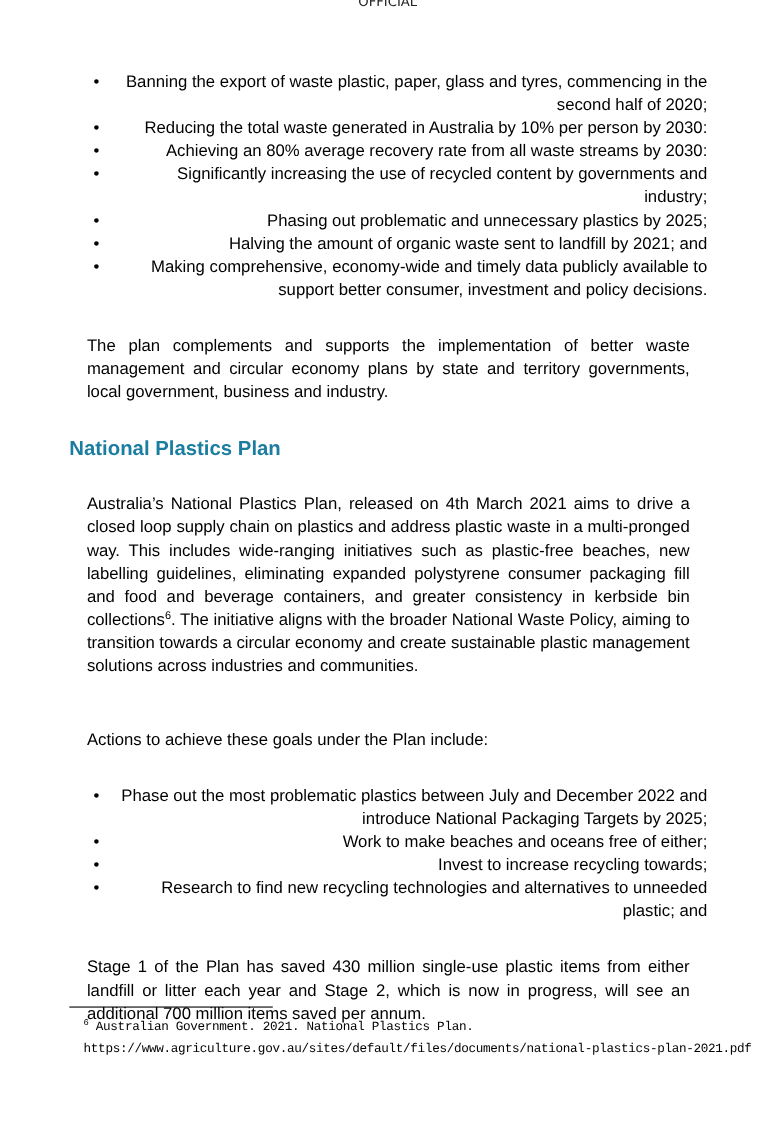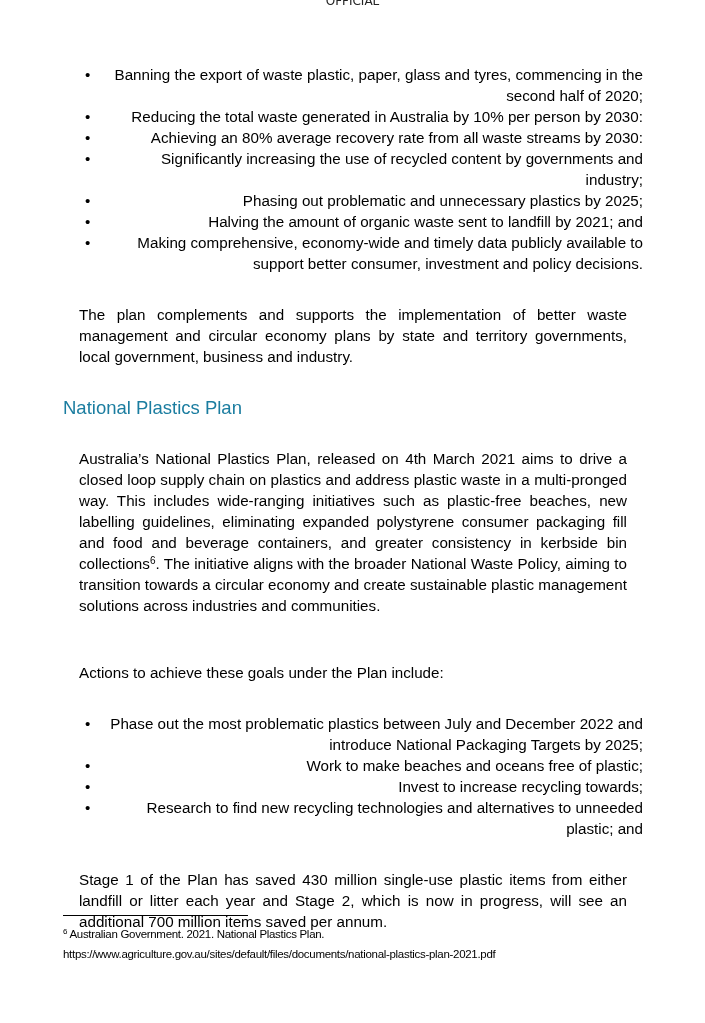--- a/index.html
+++ b/index.html
@@ -4,24 +4,24 @@
 <style>
   html, body { margin: 0; padding: 0; background: #ffffff; }
   body { width: 705px; height: 1023px; position: relative; overflow: hidden; font-family: "Liberation Sans", sans-serif; color: #000; }
   .header { position: absolute; top: -6px; left: 0; width: 705px; text-align: center; font-size: 12px; color: #222; font-family: "DejaVu Sans", sans-serif; }
   .content { position: absolute; left: 63px; top: 64px; width: 580px; font-size: 15.2px; line-height: 21px; }
   ul { margin: 0; padding-left: 46px; list-style: none; }
   ul li { position: relative; margin: 0; text-align: right; }
   ul li::before { content: "\2022"; position: absolute; left: -24px; top: 0; }
   p { margin: 16px; text-align: justify; }
   .gap { height: 14px; }
-  h2 { margin: 0; font-weight: normal; font-size: 18.5px; color: #1b7da0; line-height: 24px; }
+  h2 { margin: 0; font-weight: bold; font-size: 18.5px; color: #1b7da0; line-height: 24px; }
   sup { font-size: 10px; line-height: 0; vertical-align: 5px; }
   .fn-rule { position: absolute; left: 63px; top: 915px; width: 185px; border-top: 1px solid #000; }
-  .footnote { position: absolute; left: 63px; top: 924px; font-size: 11.5px; line-height: 20px; color: #000; font-family: Liberation Sans, sans-serif; letter-spacing: -0.3px; }
+  .footnote { position: absolute; left: 76px; top: 924px; font-size: 11.5px; line-height: 20px; color: #000; font-family: Liberation Mono, monospace; letter-spacing: -0.3px; }
   .footnote sup { font-size: 8px; vertical-align: 4px; }
 </style>
 </head>
 <body>
 
 <div class="header">OFFICIAL</div>
 
 <div class="content">
   <ul>
     <li>Banning the export of waste plastic, paper, glass and tyres, commencing in the second half of 2020;</li>
@@ -36,21 +36,21 @@
   <p>The plan complements and supports the implementation of better waste management and circular economy plans by state and territory governments, local government, business and industry.</p>
   <div style="height:13px"></div>
   <h2>National Plastics Plan</h2>
   <div style="height:12px"></div>
   <p><span>Australia’s National Plastics Plan, released on 4th March 2021 aims to drive a closed loop supply chain on plastics and address plastic waste in a multi-pronged way. This includes wide-ranging initiatives such as plastic-free beaches, new labelling guidelines, eliminating expanded polystyrene consumer packaging fill and food and beverage containers, and greater consistency in kerbside bin collections</span><sup>6</sup><span>. The initiative aligns with the broader National Waste Policy, aiming to transition towards a circular economy and create sustainable plastic management solutions across industries and communities.</span></p>
   <div class="gap"></div>
   <p>Actions to achieve these goals under the Plan include:</p>
   <div class="gap"></div>
   <ul>
     <li>Phase out the most problematic plastics between July and December 2022 and introduce National Packaging Targets by 2025;</li>
-    <li>Work to make beaches and oceans free of plastic;</li>
+    <li>Work to make beaches and oceans free of either;</li>
     <li>Invest to increase recycling towards;</li>
     <li>Research to find new recycling technologies and alternatives to unneeded plastic; and</li>
   </ul>
   <div class="gap"></div>
   <p>Stage 1 of the Plan has saved 430 million single-use plastic items from either landfill or litter each year and Stage 2, which is now in progress, will see an additional 700 million items saved per annum.</p>
 </div>
 
 <div class="fn-rule"></div>
 <div class="footnote">
   <div><sup>6</sup> <span>Australian Government. 2021. National Plastics Plan.</span></div>

